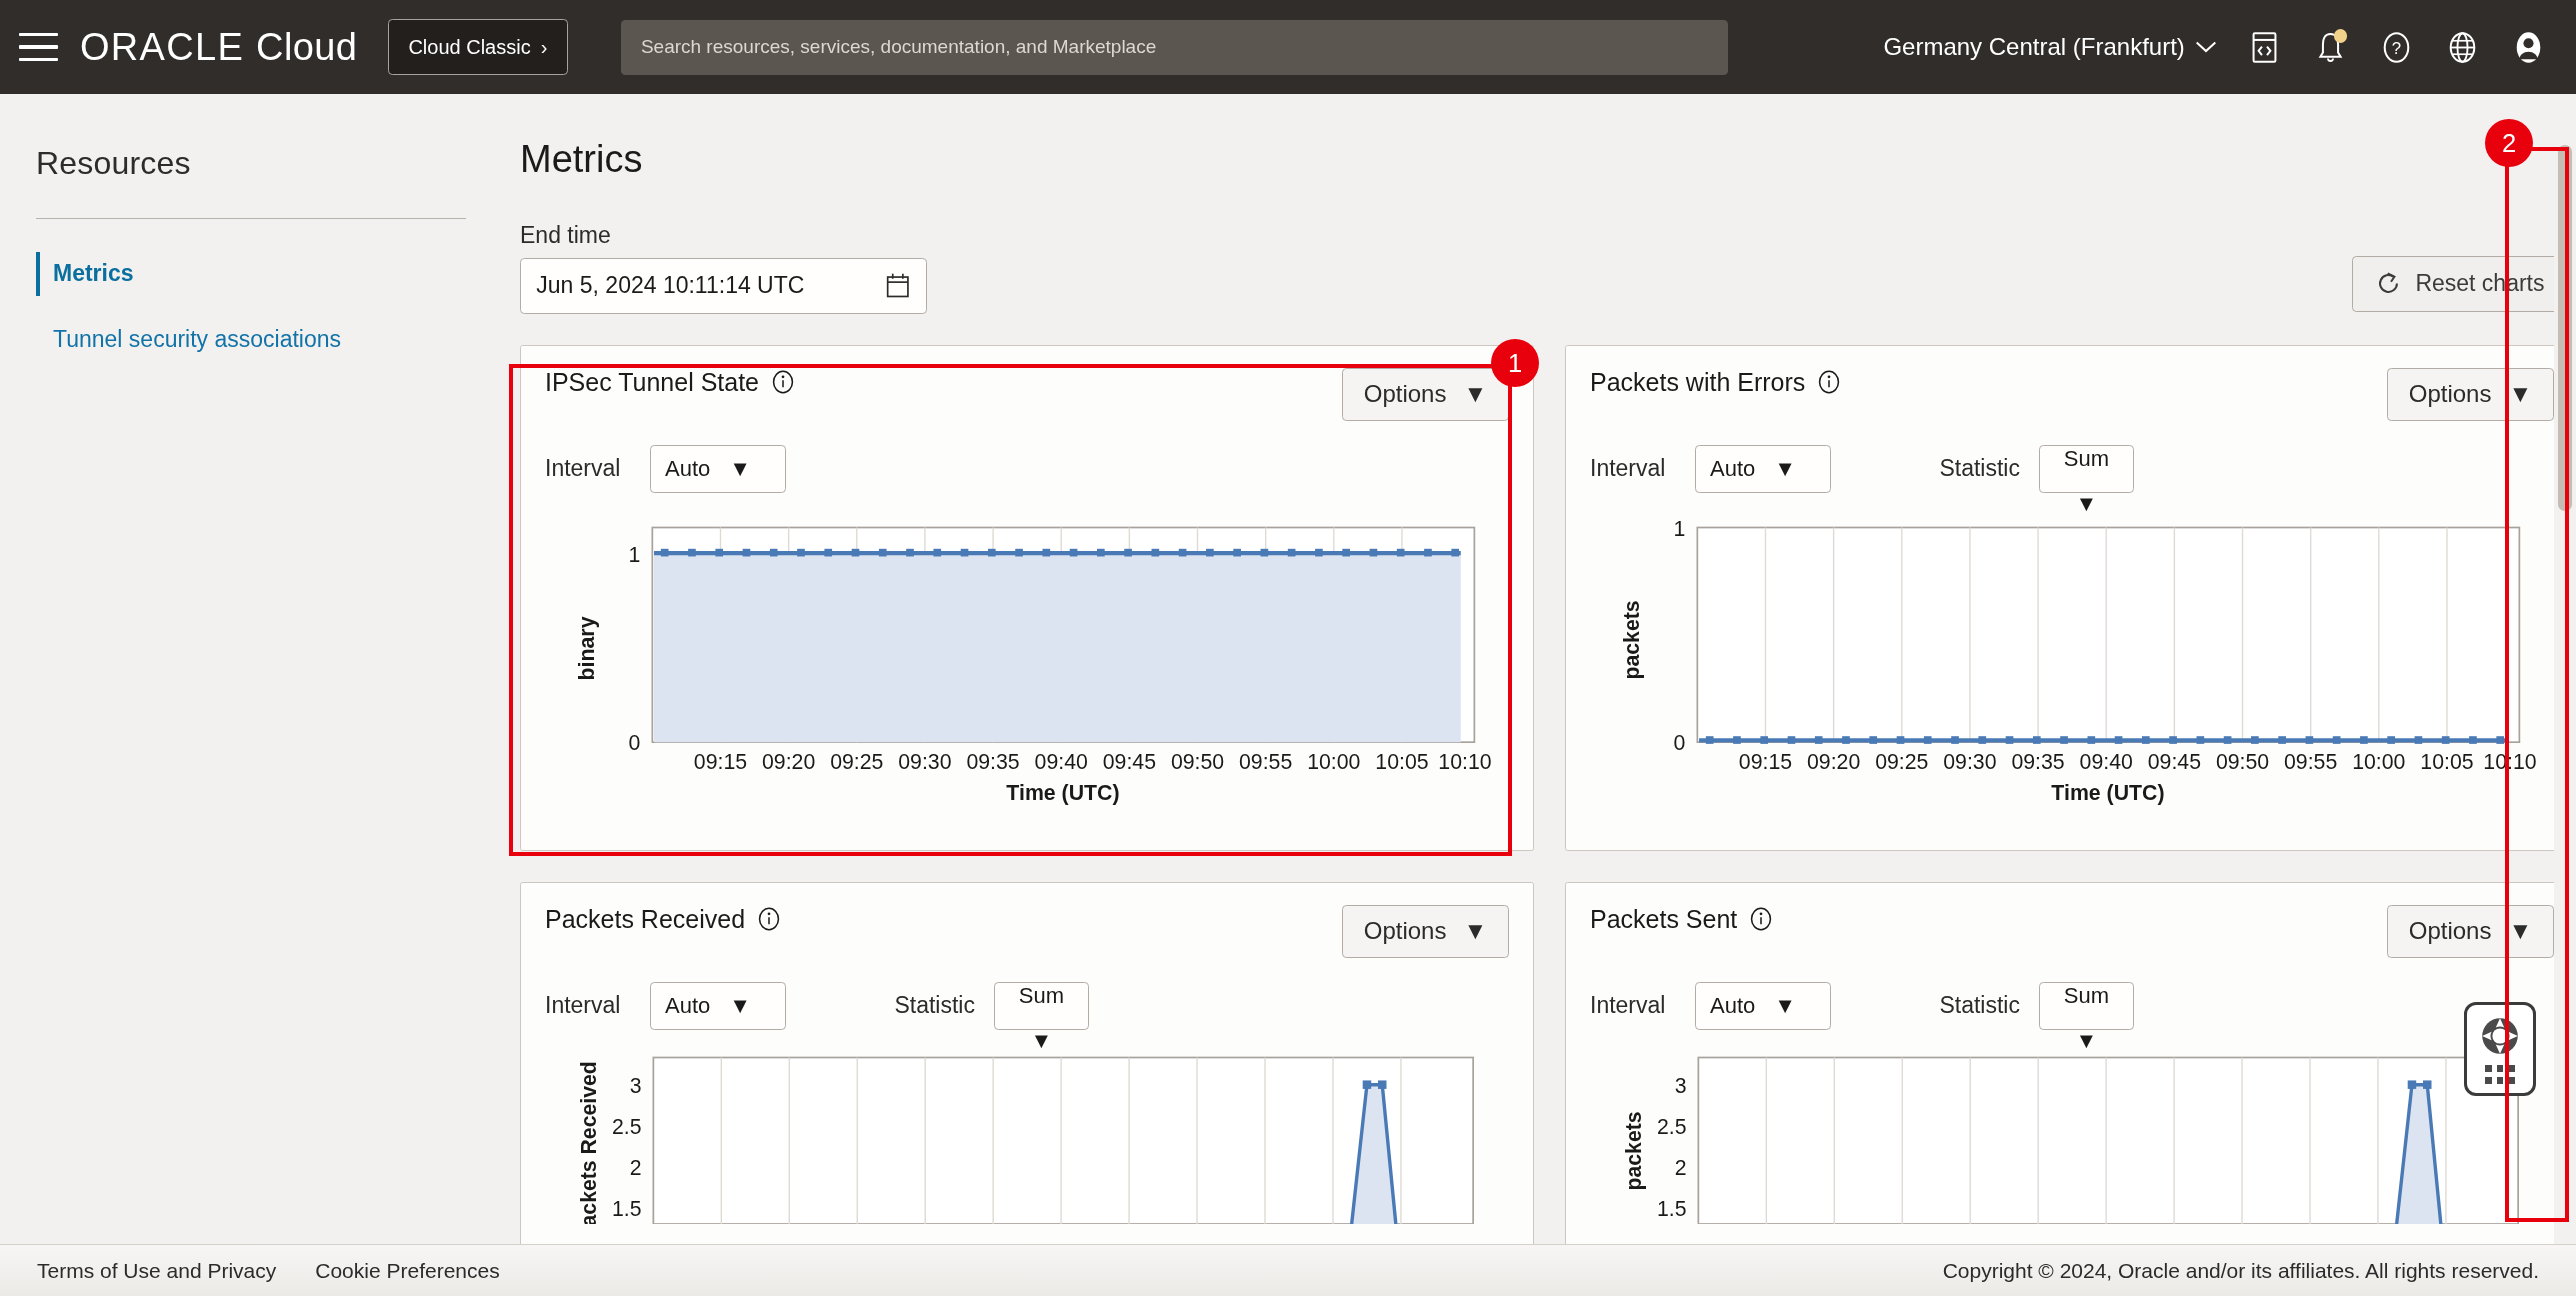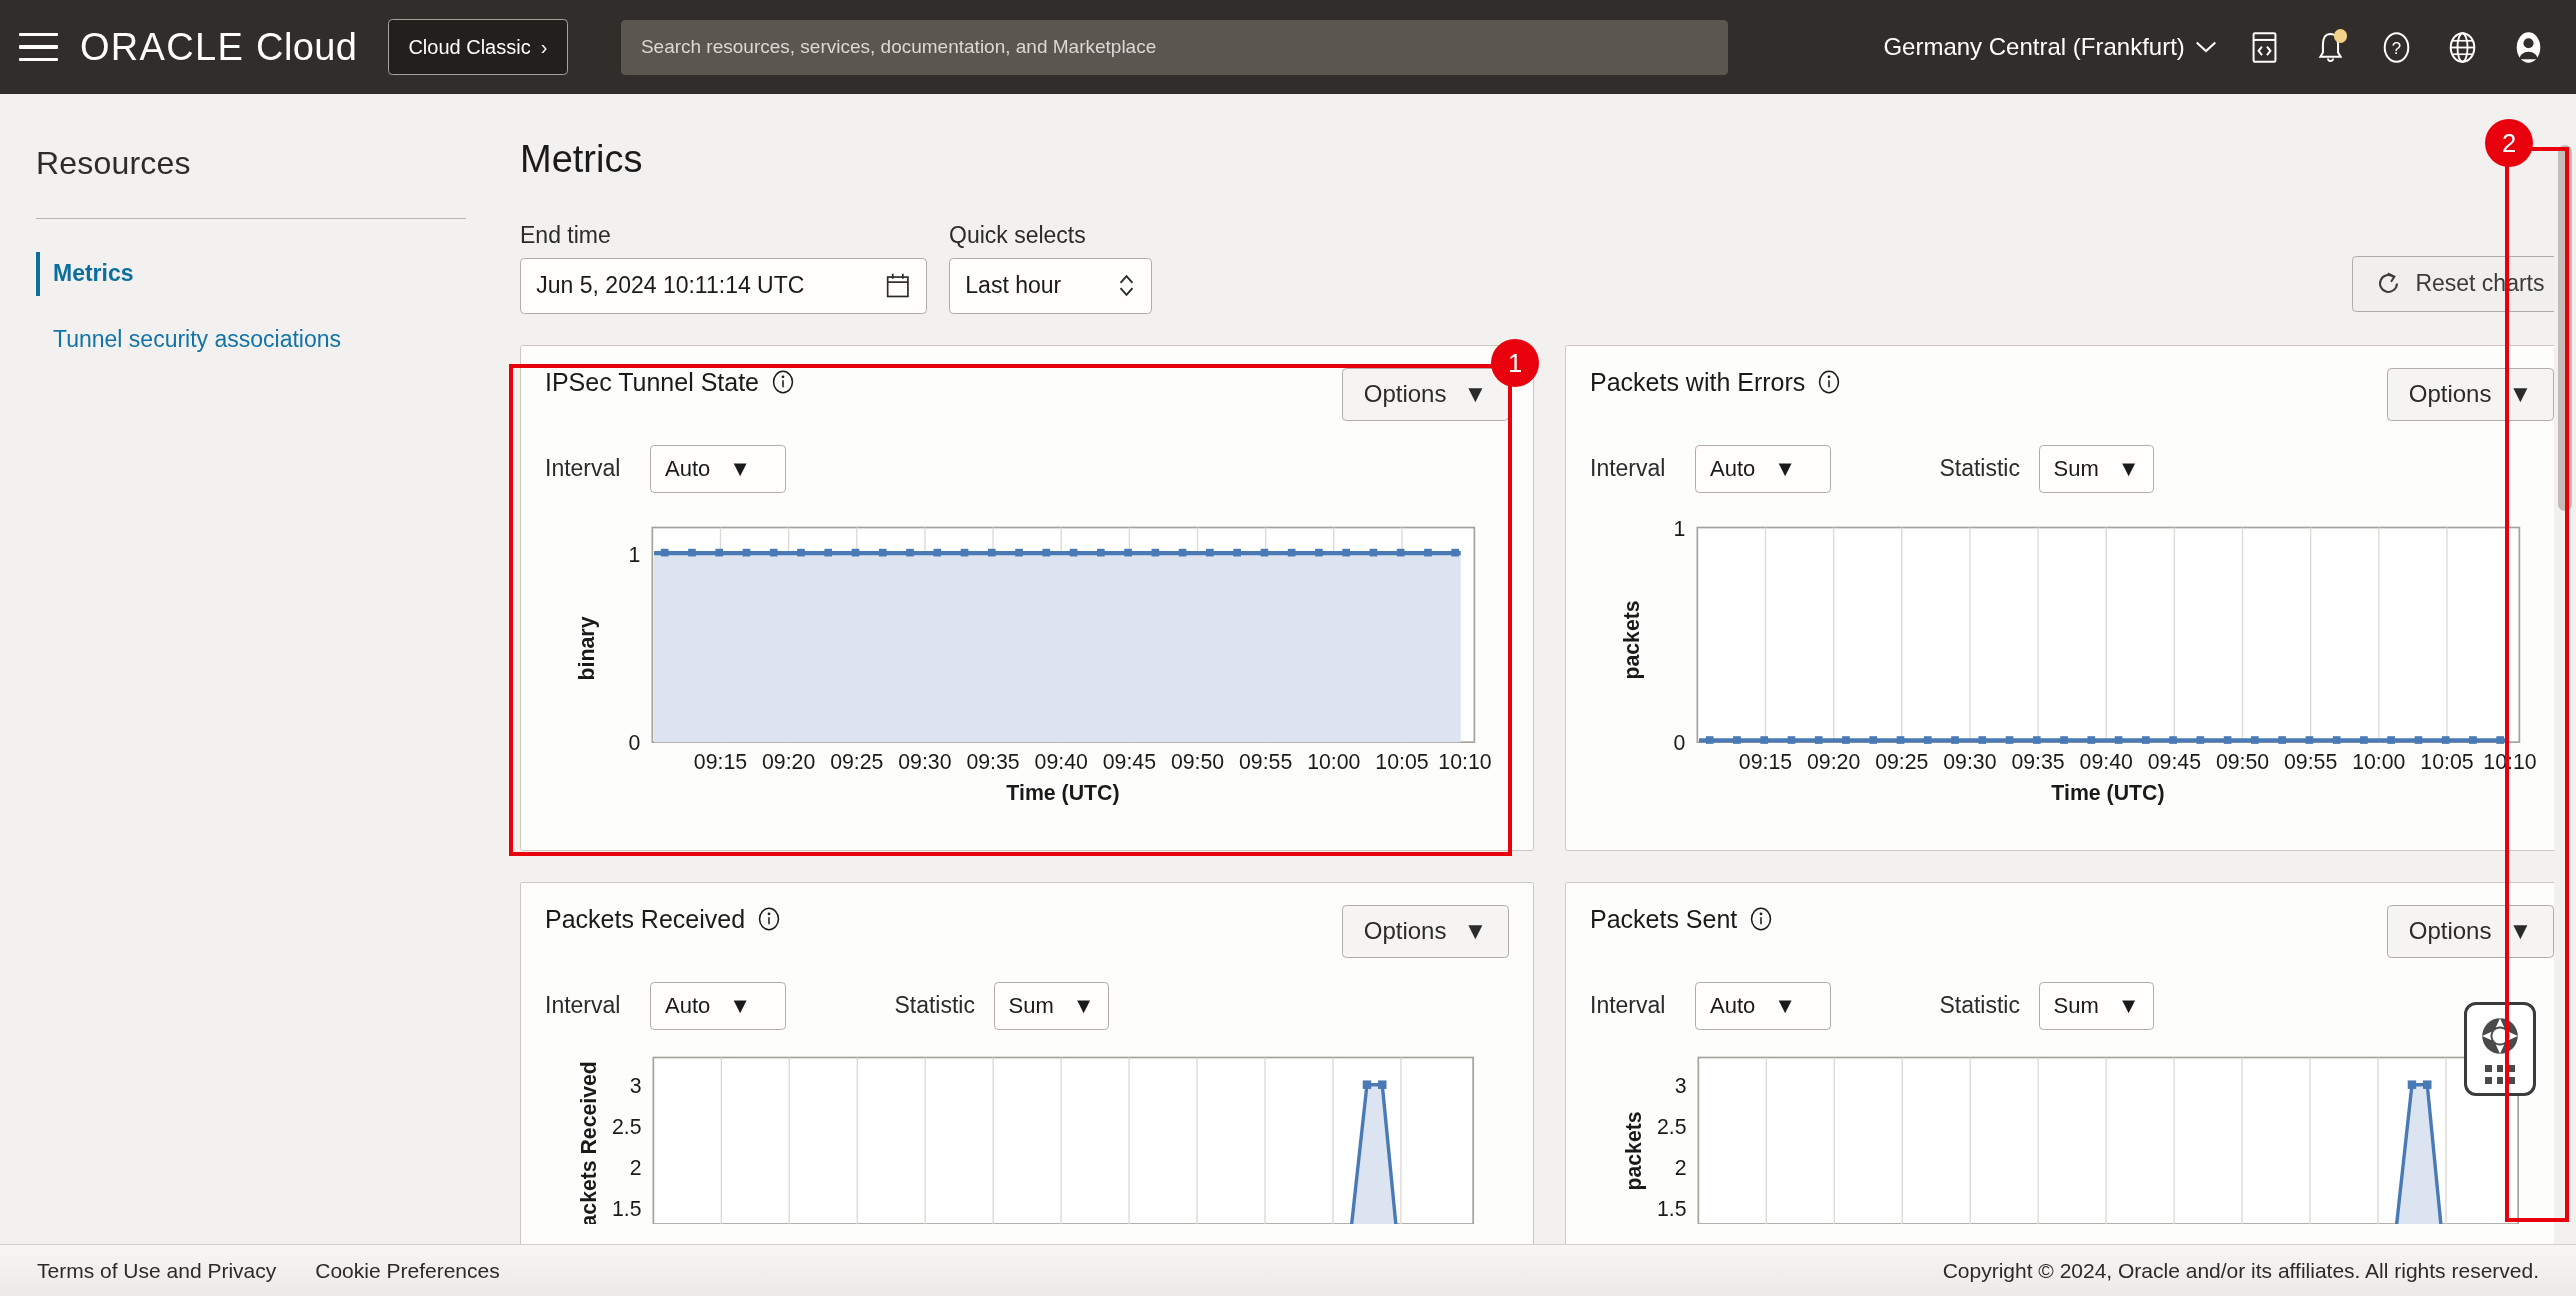--- a/index.html
+++ b/index.html
@@ -91,21 +91,21 @@
     font-size: 24px; color: #2b2b2b; cursor: pointer;
   }
   .ctrls { display: flex; align-items: center; gap: 30px; margin-top: 24px; }
   .ctrl-label { font-size: 23px; color: #2b2b2b; }
   .sel {
     height: 48px; border: 1.3px solid #b3aca5; border-radius: 4.3px; background: #fffefd;
     display: flex; align-items: center; gap: 19px; padding: 0 13.6px; font-size: 22px;
     color: #1a1a1a; cursor: pointer;
   }
   .sel.wide { min-width: 136px; }
-  .sel.narrow { min-width: 95px; }
+  .sel.narrow { min-width: 95px; flex-direction: column; }
   .gap-stat { margin-left: 78px; display:flex; align-items:center; gap: 19px; }
   .chart-wrap { position: relative; margin-top: 19px; }
   .chart-wrap svg { display: block; }
 
   
   .footer {
     position: absolute; left: 0; bottom: 0; width: 2576px; height: 53px;
     background: linear-gradient(#f7f6f4, #eceae7); border-top: 0.9px solid #d5d0ca;
     display: flex; align-items: center; padding: 17px 37px; z-index: 30;
   }
@@ -229,30 +229,20 @@
     <div class="timebar">
       <div>
         <div class="fld-label">End time</div>
         <div class="fld-input w2">
           <span>Jun 5, 2024 10:11:14 UTC</span>
           <svg width="25.6" height="27" viewBox="0 0 30 32">
               <rect x="3" y="6" width="24" height="23" stroke="#2b2b2b" stroke-width="2" fill="none"></rect>
               <line x1="3" y1="12" x2="27" y2="12" stroke="#2b2b2b" stroke-width="2"></line>
               <line x1="9" y1="2" x2="9" y2="8" stroke="#2b2b2b" stroke-width="2"></line>
               <line x1="21" y1="2" x2="21" y2="8" stroke="#2b2b2b" stroke-width="2"></line>
-            </svg>
-        </div>
-      </div>
-      <div>
-        <div class="fld-label">Quick selects</div>
-        <div class="fld-input w3">
-          <span>Last hour</span>
-          <svg width="19" height="29" viewBox="0 0 22 34">
-              <path d="M4 14 L11 6 L18 14" stroke="#2b2b2b" stroke-width="2.2" fill="none"></path>
-              <path d="M4 20 L11 28 L18 20" stroke="#2b2b2b" stroke-width="2.2" fill="none"></path>
             </svg>
         </div>
       </div>
       <div class="reset-btn">
         <svg width="27" height="27" viewBox="0 0 32 32">
             <path d="M26 16 a10 10 0 1 1 -4-8" stroke="#3b3b3b" stroke-width="2.4" fill="none"></path>
             <path d="M15 4 L23 8 L19 14" stroke="#3b3b3b" stroke-width="2.4" fill="none"></path>
           </svg>
         <span>Reset charts</span>
       </div>

